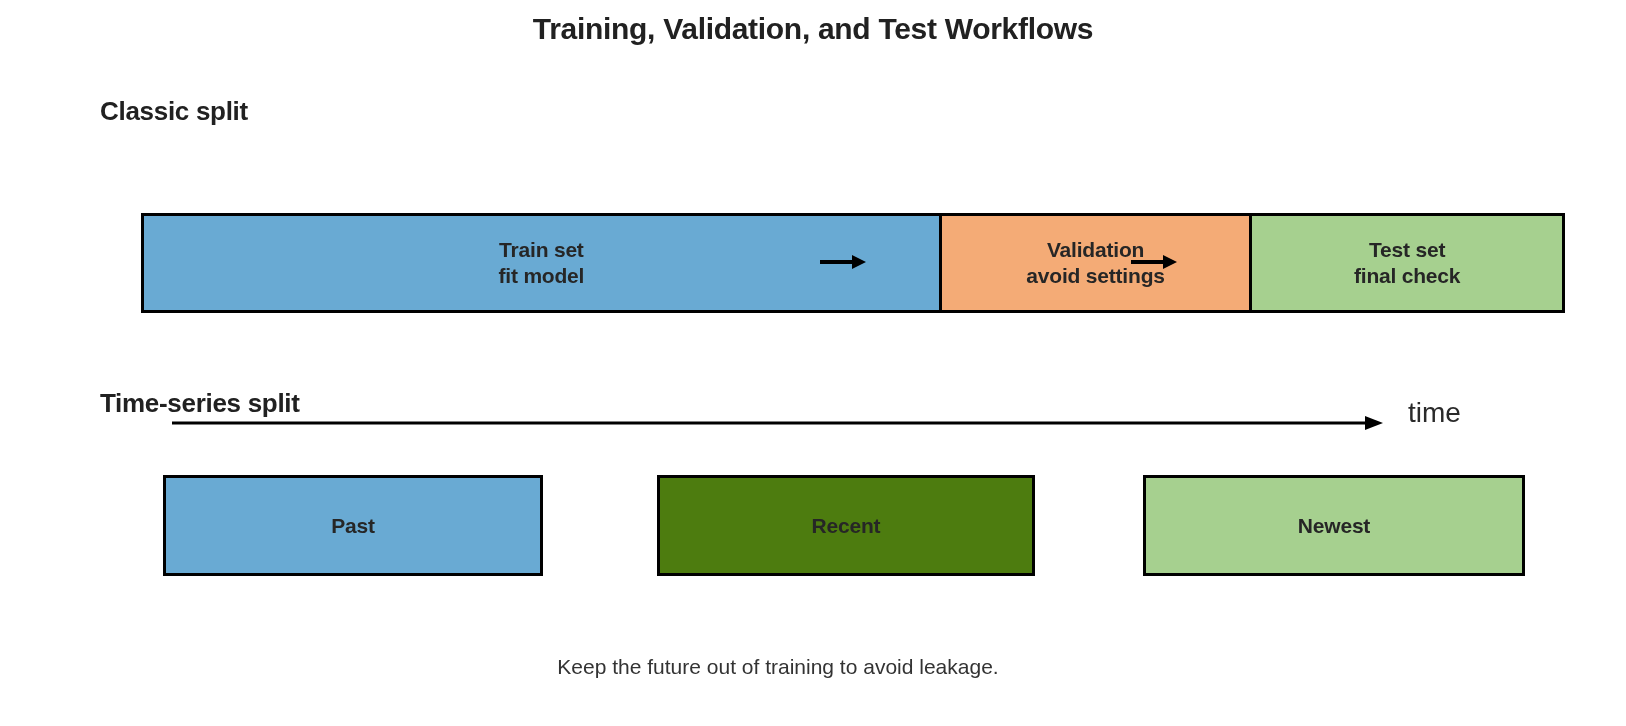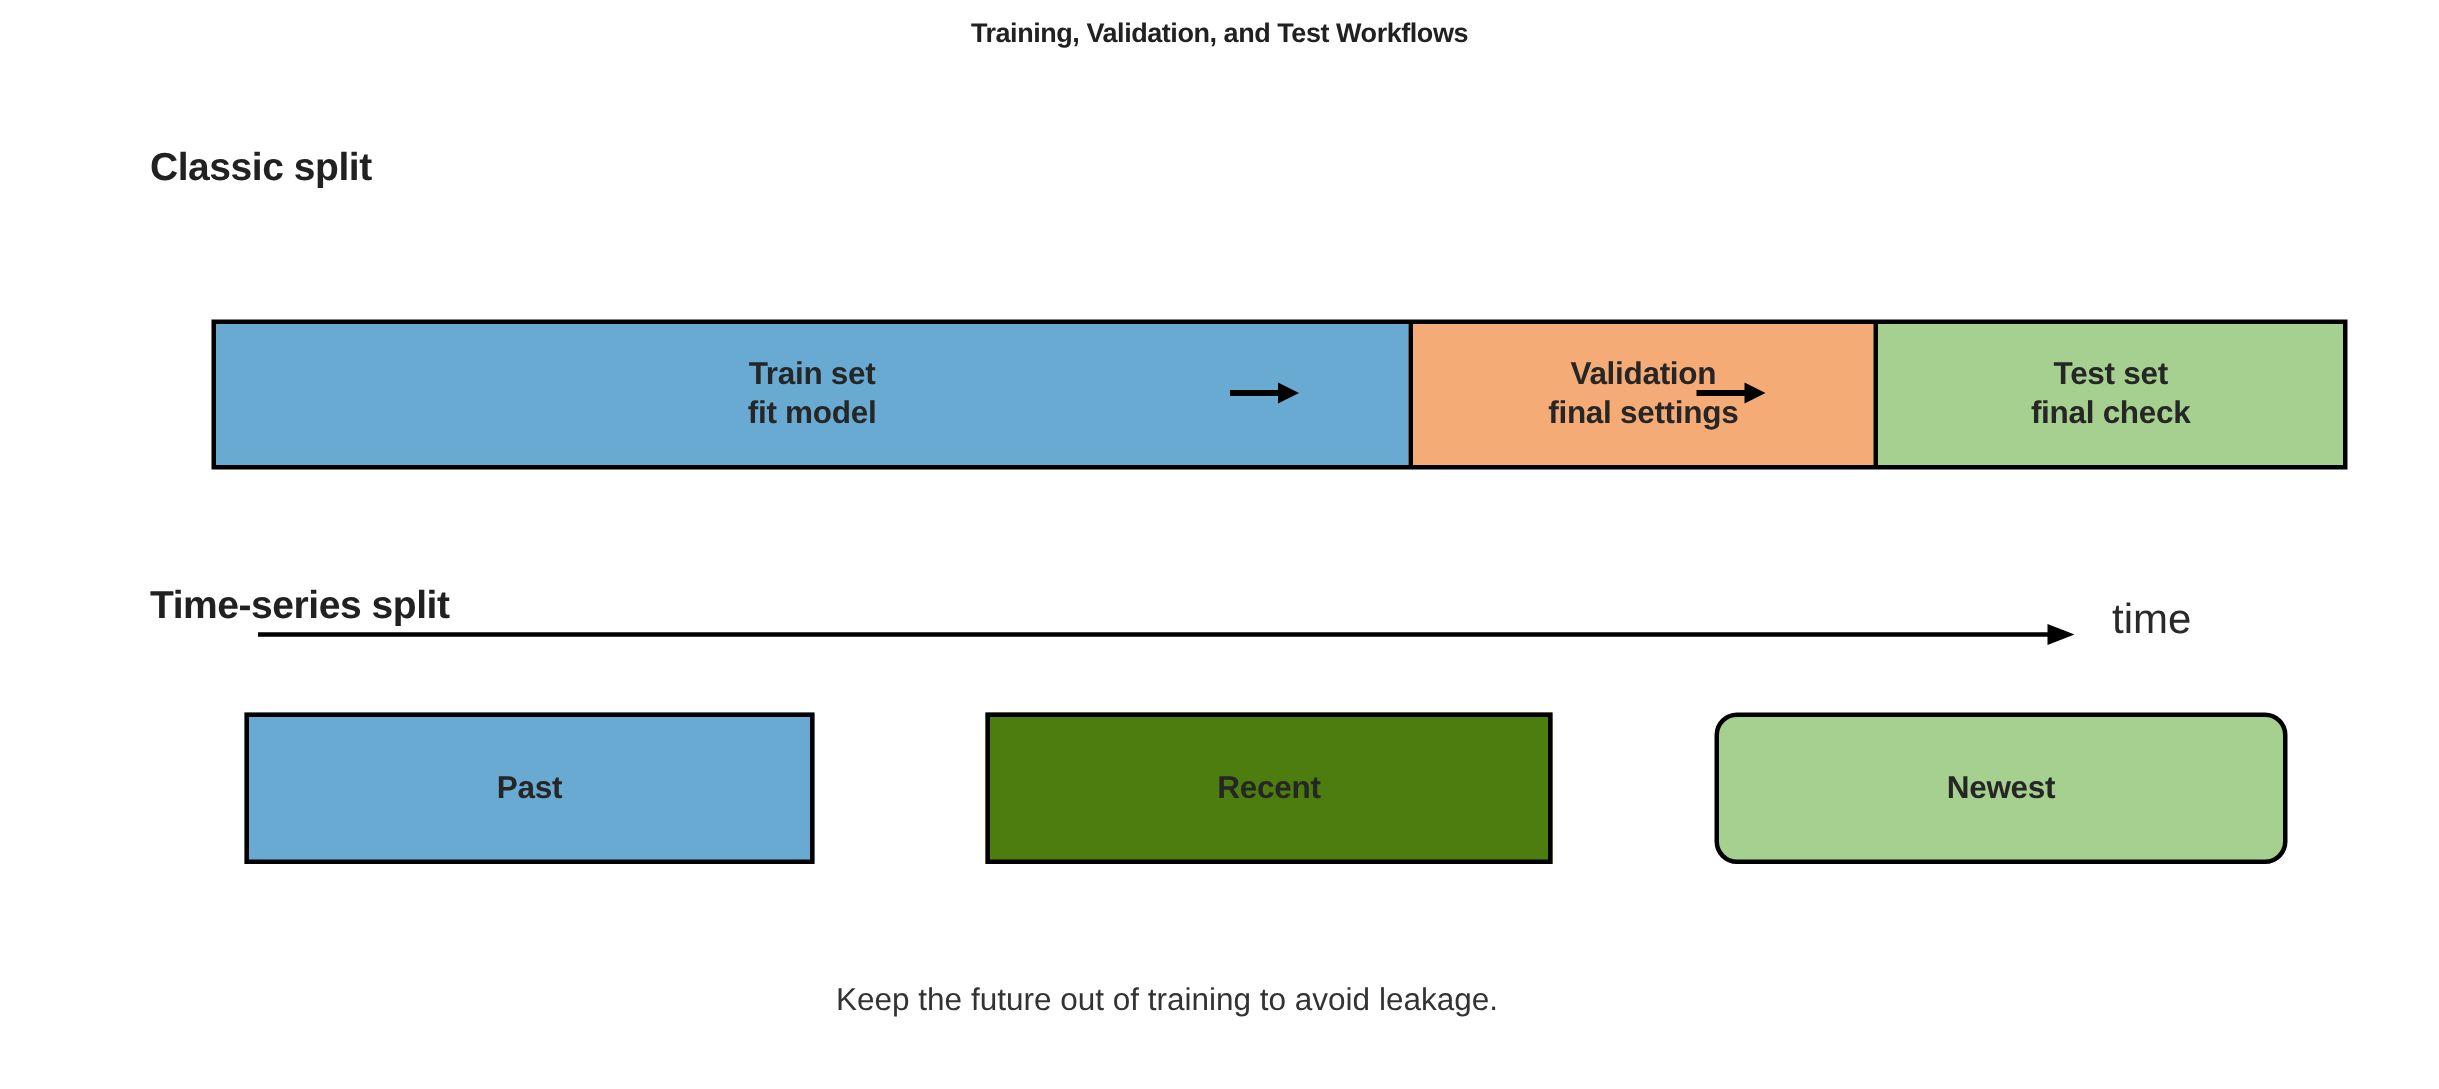--- a/index.html
+++ b/index.html
@@ -9,21 +9,21 @@
     height:726px;
     background:#ffffff;
     font-family:"Liberation Sans", sans-serif;
     color:#1f1f1f;
     overflow:hidden;
   }
   .title{
     position:absolute;
     left:0; top:12px; width:1626px;
     text-align:center;
-    font-size:18px;
+    font-size:30px;
     font-weight:bold;
     letter-spacing:-0.3px;
     color:#212121;
   }
   .section-heading{
     position:absolute;
     font-size:26px;
     font-weight:bold;
     letter-spacing:-0.3px;
     color:#212121;
@@ -84,21 +84,21 @@
     position:absolute;
     top:475px; height:101px;
     box-sizing:border-box;
     border:3px solid #000;
     display:flex;
     align-items:center;
     justify-content:center;
   }
   .box-past{ left:163px; width:380px; }
   .box-recent{ left:657px; width:378px; }
-  .box-newest{ left:1143px; width:382px;border-radius:15px; }
+  .box-newest{ left:1143px; width:382px; }
   .ts-box-label{
     font-size:21px;
     font-weight:bold;
     letter-spacing:-0.2px;
     color:#262626;
   }
 
   .caption{
     position:absolute;
     left:413px; top:655px; width:730px;
@@ -119,21 +119,21 @@
   <div class="classic-bar">
     <div class="segment seg-train" style="background-color: rgb(105, 170, 211);">
       <div class="segment-label">
         <span>Train set</span>
         <span>fit model</span>
       </div>
     </div>
     <div class="segment seg-validation" style="background-color: rgb(244, 171, 118);">
       <div class="segment-label">
         <span>Validation</span>
-        <span>final settings</span>
+        <span>avoid settings</span>
       </div>
     </div>
     <div class="segment seg-test" style="background-color: rgb(166, 208, 143);">
       <div class="segment-label">
         <span>Test set</span>
         <span>final check</span>
       </div>
     </div>
   </div>
 

